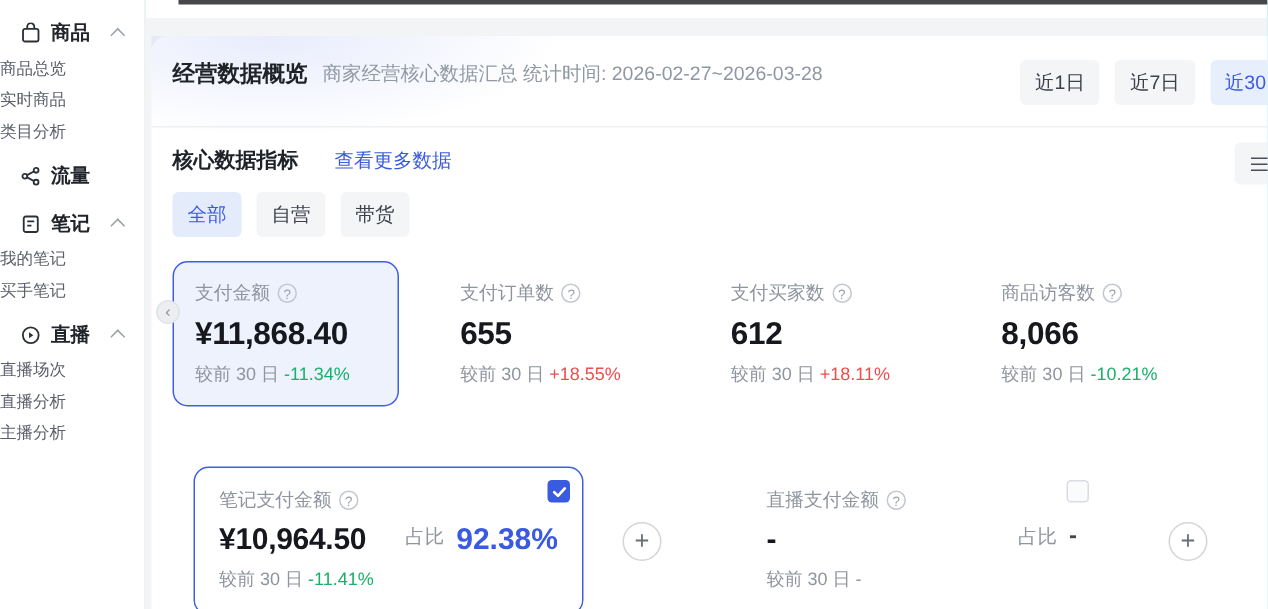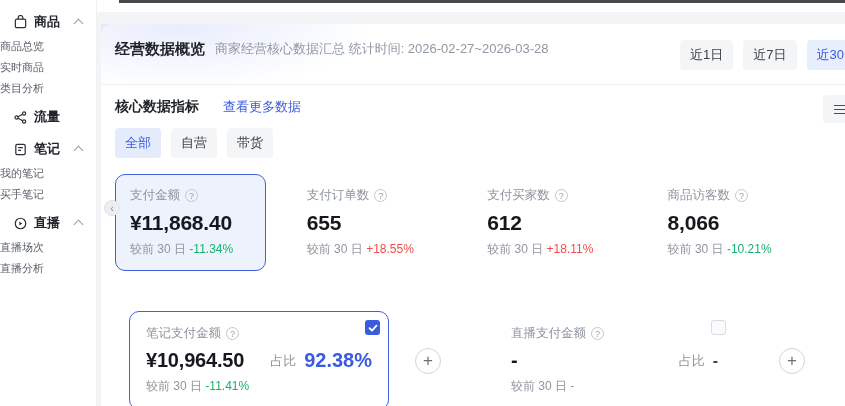--- a/index.html
+++ b/index.html
@@ -58,21 +58,21 @@
   .q { width:13px; height:13px; border:1px solid #c3c7cf; border-radius:50%; font-size:9px; color:#9aa0a8;
        display:inline-flex; align-items:center; justify-content:center; flex:none; cursor:pointer; }
   .kpi-value { font-size:21px; font-weight:700; color:#16181d; margin:7px 0 6px; letter-spacing:-0.2px; }
   .kpi-cmp { font-size:12px; color:#8f949e; white-space:nowrap; }
   .up { color:#f04c4c; } .down { color:#17b26a; } .flat { color:#8f949e; }
 
   .breakdown { padding:0 14px; margin-top:40px; display:flex; align-items:center; }
   .bcard { position:relative; width:272px; padding:13px 16px 14px; border-radius:10px; }
   .bcard.selected { border:1.5px solid #3f5fe0; background:#fff; margin-left:14px; }
   .bcard.plain { width:250px; margin-left:28px; }
-  .bval-row { display:flex; align-items:center; gap:8px; margin:7px 0 6px; }
+  .bval-row { display:flex; align-items:flex-start; gap:8px; margin:7px 0 6px; }
   .bval { font-size:20px; font-weight:700; color:#16181d; letter-spacing:-0.2px; }
   .share-label { font-size:13px; color:#8f949e; margin-left:auto; }
   .share-val { font-size:20px; font-weight:700; color:#3a5be0; }
   .share-val.muted { color:#3f444d; font-size:16px; font-weight:700; }
   .checkbox { position:absolute; top:8px; right:8px; width:15px; height:15px; border-radius:3px; cursor:pointer; }
   .checkbox.checked { background:#3a5be0; display:flex; align-items:center; justify-content:center; }
   .checkbox.checked svg { width:10px; height:10px; }
   .checkbox.unchecked { background:#fafbfc; border:1px solid #d9dce3; }
   .plus-btn { width:26px; height:26px; border-radius:50%; border:1px solid #d2d5da; background:#fff; color:#6b7079;
               font-size:17px; line-height:1; display:flex; align-items:center; justify-content:center;
@@ -140,20 +140,21 @@
           <svg viewBox="0 0 16 16" fill="none" stroke="currentColor" stroke-width="1.3">
               <circle cx="8" cy="8" r="5.6"></circle>
               <path d="M6.8 5.9 l3 2.1 -3 2.1 z" fill="currentColor" stroke="none"></path>
             </svg>
         </span>
         <span class="sec-label">直播</span>
         <span class="chev"></span>
       </div>
       <div class="sub">直播场次</div>
       <div class="sub">直播分析</div>
+      <div class="sub">主播分析</div>
     </div>
 
   </aside>
 
   <div class="main">
     <div class="graybg"></div>
     <div class="topstrip"></div>
 
     <section class="panel">
 

